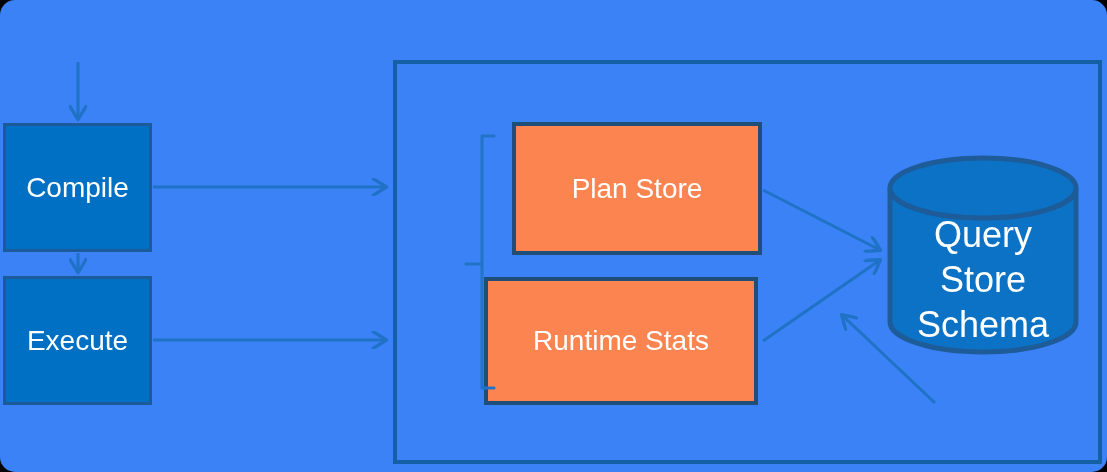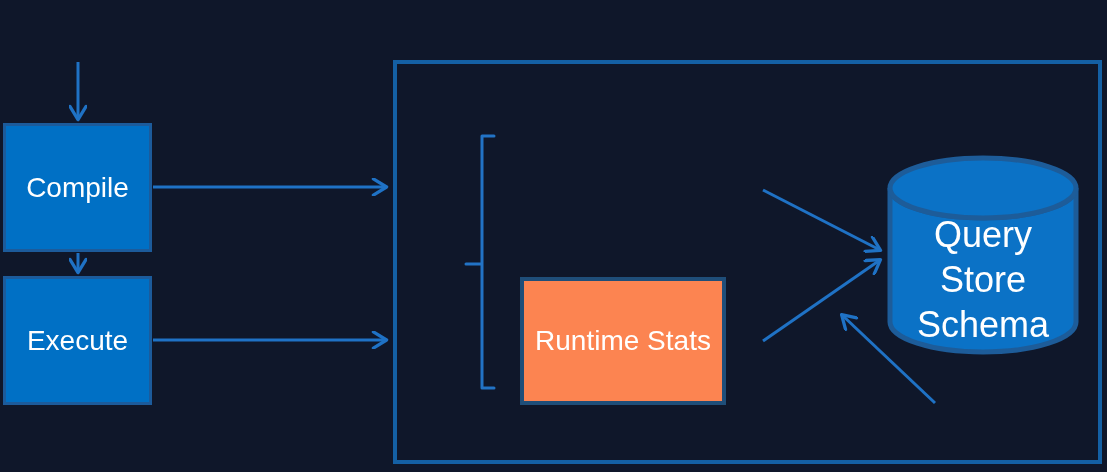--- a/index.html
+++ b/index.html
@@ -1,32 +1,32 @@
 <!DOCTYPE html>
 <html><head>
 <meta charset="utf-8">
 <style>
   html,body{margin:0;padding:0;background:#000;}
   .canvas{
-    position:relative;width:1107px;height:472px;background:#0f172a;
-    font-family:"Liberation Sans", sans-serif;overflow:hidden;
+    position:relative;width:1107px;height:472px;background:#3b82f6;
+    font-family:"Liberation Sans", sans-serif;overflow:hidden;border-radius:15px;
   }
   .layer{position:absolute;left:0;top:0;width:1107px;height:472px;}
   .node{
     position:absolute;display:flex;align-items:center;justify-content:center;
     color:#ffffff;box-sizing:border-box;text-align:center;
   }
   .blue-box{background:#0070C5;border:3px solid #1C5B9B;font-size:28px;}
   .orange-box{background:#FC8451;border:4px solid #1F4E79;font-size:28px;}
   .outer-box{position:absolute;left:393px;top:60px;width:709px;height:404px;
     border:4px solid #1460A4;box-sizing:border-box;background:transparent;}
   #compile{left:3px;top:123px;width:149px;height:129px;}
   #execute{left:3px;top:276px;width:149px;height:129px;}
   #plan-store{left:512px;top:122px;width:250px;height:133px;}
-  #runtime-stats{left:520px;top:277px;width:206px;height:128px;}
+  #runtime-stats{left:484px;top:277px;width:274px;height:128px;}
   #cyl-label{
     position:absolute;left:888px;top:212px;width:190px;
     color:#ffffff;font-size:36px;line-height:1.25;text-align:center;
   }
   svg{display:block;}
   .edge{stroke:#1F72C5;stroke-width:3;fill:none;}
   .bracket{stroke:#2273C5;stroke-width:3;fill:none;stroke-linejoin:round;stroke-linecap:round;}
   .cyl{fill:#0B72C6;stroke:#1D5C99;stroke-width:5;}
 </style>
 </head>
@@ -34,20 +34,23 @@
 
 <div class="canvas">
 
   <div class="outer-box"></div>
 
   <div class="node blue-box" id="compile">
     <span>Compile</span>
   </div>
   <div class="node blue-box" id="execute">
     <span>Execute</span>
+  </div>
+  <div class="node orange-box" id="plan-store">
+    <span>Plan Store</span>
   </div>
   <div class="node orange-box" id="runtime-stats">
     <span>Runtime Stats</span>
   </div>
 
   <svg class="layer" viewBox="0 0 1107 472">
     <defs>
       <marker id="head" viewBox="0 0 6 6" refX="5" refY="3" markerWidth="6" markerHeight="6" orient="auto">
         <path d="M 0.8 0.3 L 5.2 3 L 0.8 5.7" fill="none" stroke="#1F72C5" stroke-width="1.1" stroke-linecap="round" stroke-linejoin="round"></path>
       </marker>

